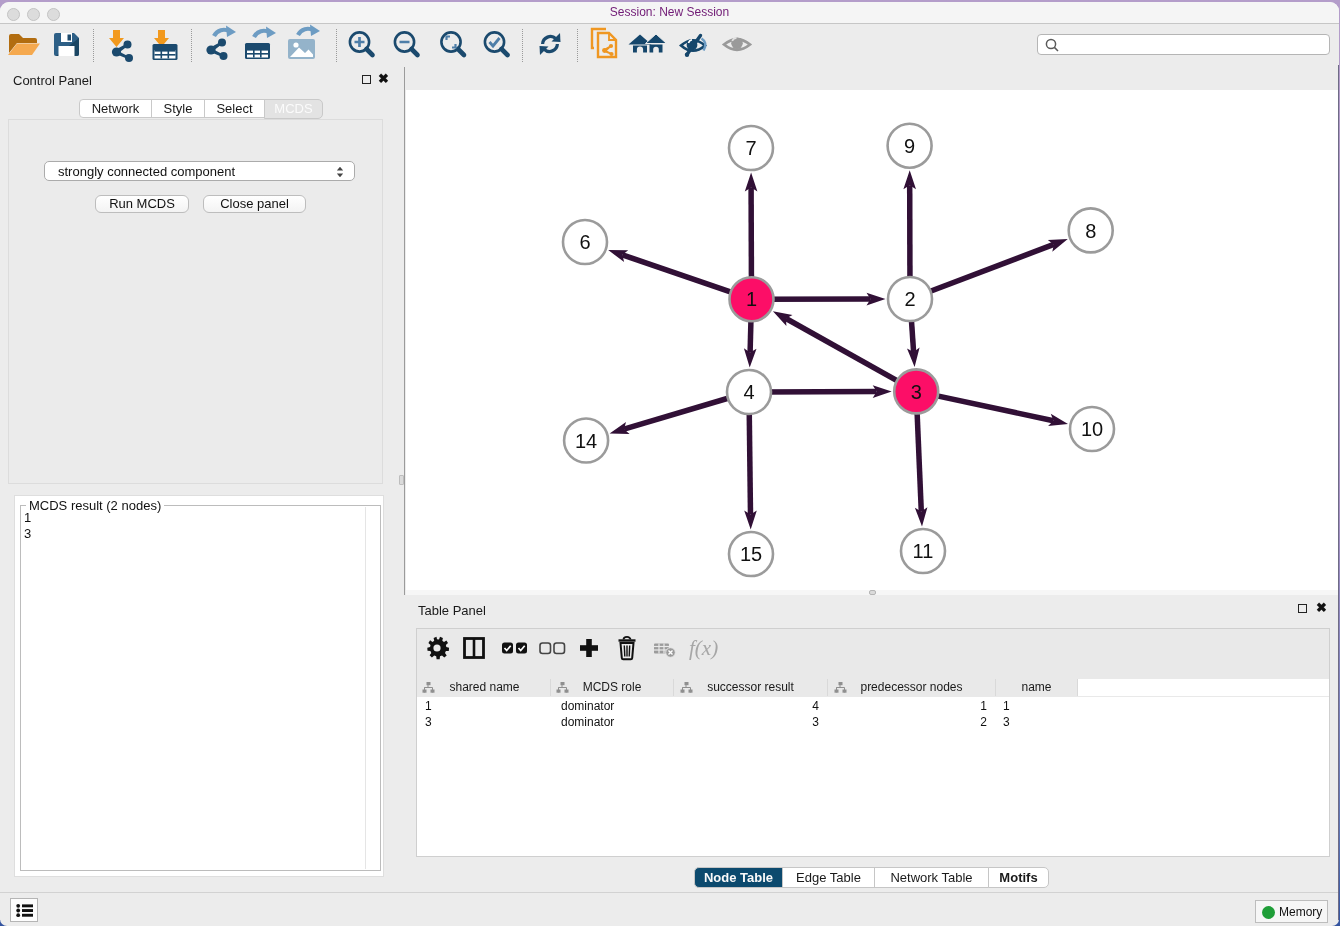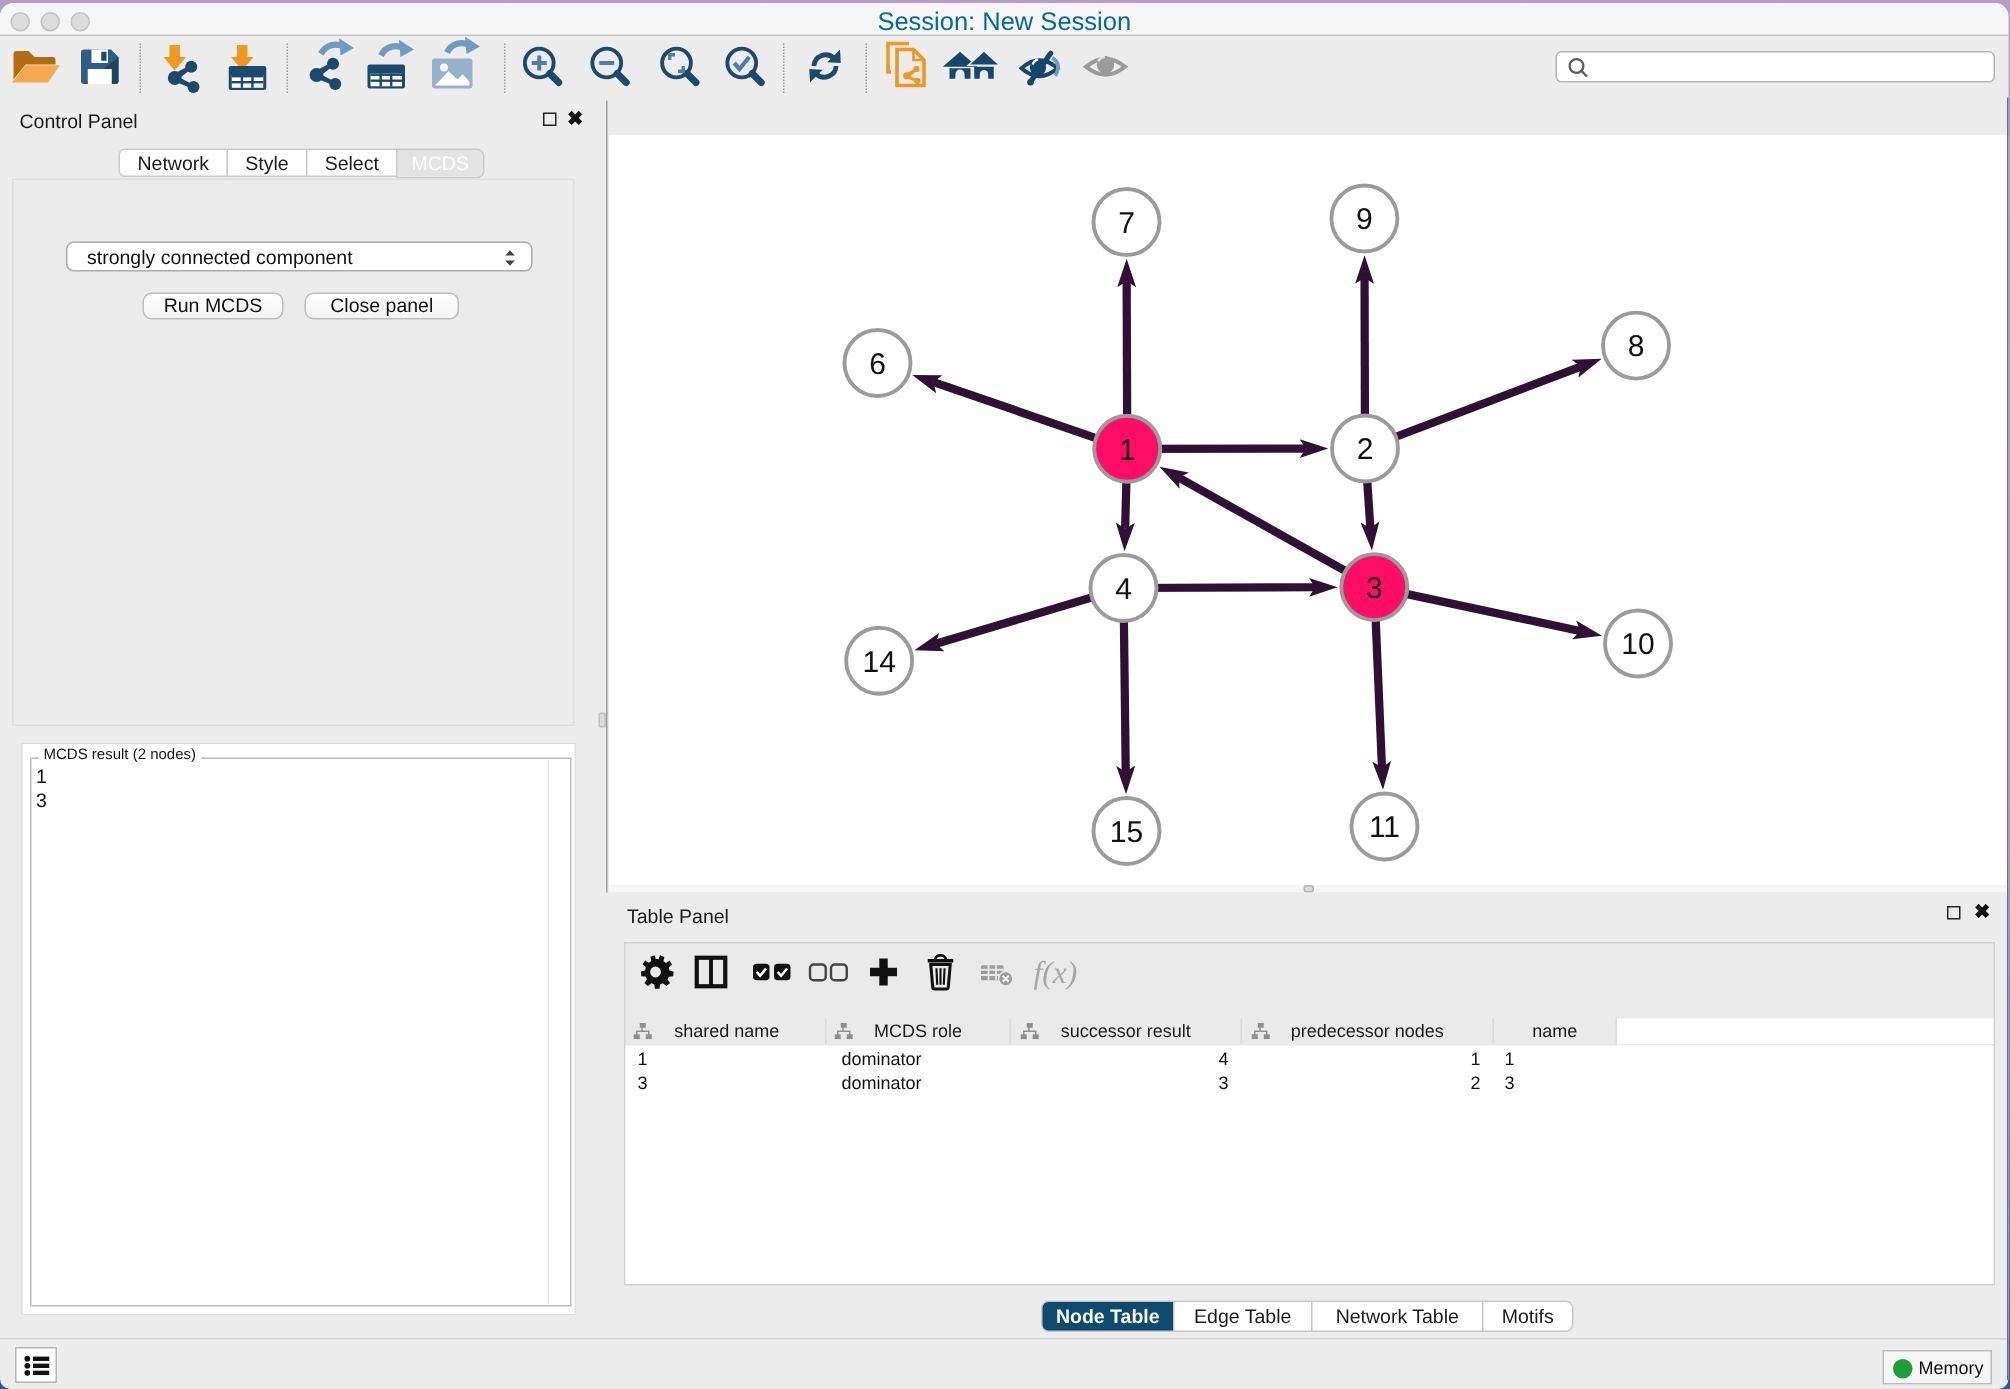--- a/index.html
+++ b/index.html
@@ -2,39 +2,39 @@
 <html><head><meta charset="utf-8">
 <style>
 * { margin:0; padding:0; box-sizing:border-box; }
 html,body { width:1340px; height:926px; overflow:hidden; }
 body { font-family:"Liberation Sans", sans-serif; background:linear-gradient(#b49dca 0%, #a791c5 55%, #5c74b5 90%, #33539f 100%); }
 .abs { position:absolute; }
 #win { position:absolute; left:0; top:2px; width:1339px; height:924px; background:#ececec; border-radius:9px 9px 7px 7px; overflow:hidden; }
 
 #titlebar { position:absolute; left:0; top:0; width:100%; height:22px; background:#f5f5f5; border-bottom:1px solid #c6c6c6; }
 .tl { position:absolute; top:6px; width:13px; height:13px; border-radius:50%; background:#dcdcdc; border:1px solid #c3c3c3; }
-#title { position:absolute; top:3px; width:100%; text-align:center; font-size:17px; color:#0369a1; }
+#title { position:absolute; top:3px; width:100%; text-align:center; font-size:12px; color:#701a75; }
 
 #toolbar { position:absolute; left:0; top:23px; width:100%; height:42px; background:#ececec; }
 .tsep { position:absolute; top:4px; height:33px; width:0; border-left:1px dotted #9a9a9a; }
 #search { position:absolute; left:1037px; top:9px; width:293px; height:21px; background:#fff; border:1px solid #b5b5b5; border-radius:4px; }
 
 #cp { position:absolute; left:0; top:65px; width:391px; height:825px; background:#ececec; }
 #cp .ptitle { position:absolute; left:13px; top:6px; font-size:13px; color:#1a1a1a; }
 .wicon-sq { position:absolute; width:9px; height:9px; border:1.6px solid #222; }
 .wicon-x { position:absolute; font-size:13px; font-weight:bold; color:#111; }
 .tabrow { position:absolute; }
 .tab { position:absolute; top:0; height:19px; background:#fff; border:1px solid #c9c9c9; font-size:13px; color:#1a1a1a; text-align:center; line-height:18px; }
 #cpbox { position:absolute; left:8px; top:52px; width:375px; height:365px; background:#ebebeb; border:1px solid #dcdcdc; }
 #optlabel { position:absolute; left:0; top:72px; width:400px; text-align:center; font-size:13px; color:#111; }
 #sel { position:absolute; left:44px; top:94px; width:311px; height:20px; background:#fff; border:1px solid #ababab; border-radius:5px; font-size:13px; color:#111; line-height:19px; padding-left:13px; }
 .btn { position:absolute; top:128px; height:18px; background:linear-gradient(#ffffff,#f3f3f3); border:1px solid #bdbdbd; border-radius:6px; font-size:13px; color:#111; text-align:center; line-height:16px; }
 #resultwrap { position:absolute; left:14px; top:428px; width:370px; height:382px; background:#fff; border:1px solid #dedede; }
 #resultbox { position:absolute; left:5px; top:9px; width:361px; height:366px; border:1px solid #bcbcbc; }
-#resulttitle { position:absolute; left:5px; top:-8px; background:#fff; padding:0 3px; font-size:10px; color:#111; }
+#resulttitle { position:absolute; left:5px; top:-8px; background:#fff; padding:0 3px; font-size:13px; color:#111; }
 
 #frame { position:absolute; left:404px; top:65px; width:936px; height:528px; border-left:1px solid #9b9b9b; }
 #ftitle { position:absolute; left:1px; top:0; right:0; height:23px; background:linear-gradient(#f4f4f4,#dcdcdc); border-top:1px solid #cecece; border-bottom:1px solid #a9a9a9; }
 #ftitle .t { position:absolute; top:2px; width:100%; text-align:center; font-size:13px; font-weight:bold; color:#333; }
 .light { position:absolute; top:5.5px; width:12px; height:12px; border-radius:50%; }
 #canvas { position:absolute; left:1px; top:23px; right:0; height:500px; background:#fff; }
 #hdiv { position:absolute; left:1px; top:523px; right:0; height:5px; background:#f6f6f6; }
 #hknob { position:absolute; left:463px; top:0px; width:7px; height:5px; background:#dadada; border:1px solid #b5b5b5; border-radius:2px; }
 
 #tp { position:absolute; left:405px; top:593px; width:935px; height:297px; background:#ececec; }
@@ -426,21 +426,21 @@
           <span class="tcell" style="left:144px;">dominator</span>
           <span class="tcell" style="right:510px;">3</span>
           <span class="tcell" style="right:342px;">2</span>
           <span class="tcell" style="left:586px;">3</span>
         </div>
       </div>
     </div>
     <div class="btab" style="left:289px; width:89px; background:#0c4a6e; color:#fafafa; border-radius:5px 0 0 5px;font-weight:bold;">Node Table</div>
     <div class="btab" style="left:377px; width:93px;">Edge Table</div>
     <div class="btab" style="left:469px; width:115px;">Network Table</div>
-    <div class="btab" style="left:583px; width:61px; border-radius:0 5px 5px 0;">Motifs</div>
+    <div class="btab" style="left:583px; width:61px; border-radius:0 5px 5px 0;font-weight:bold;">Motifs</div>
   </div>
 
   <div id="status">
     <div id="listbtn">
       <svg class="abs" style="left:5px;top:4px;" width="17" height="15" viewBox="0 0 17 15">
         <g fill="#111">
           <circle cx="2.2" cy="2.8" r="1.9"></circle>
             <circle cx="2.2" cy="7.5" r="1.9"></circle>
             <circle cx="2.2" cy="12.2" r="1.9"></circle>
           <rect x="6" y="1.4" width="11" height="2.9"></rect>

